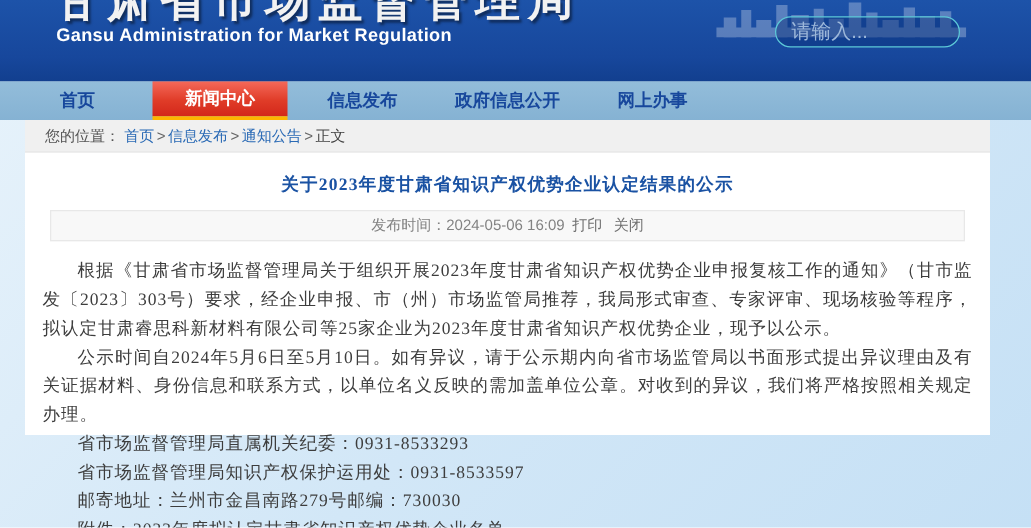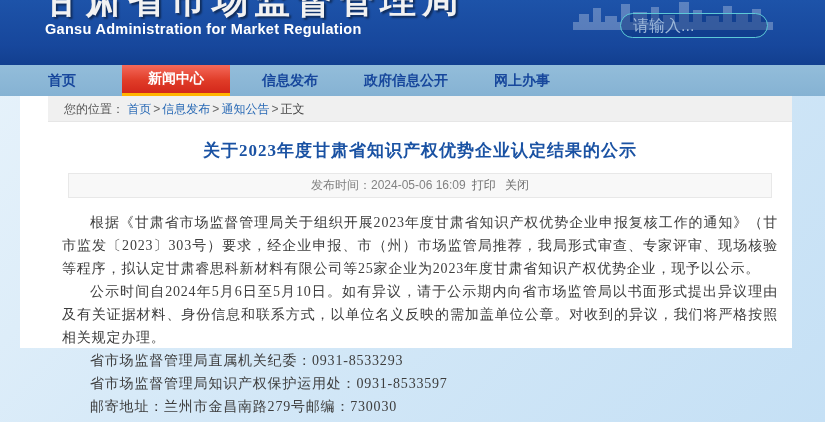--- a/index.html
+++ b/index.html
@@ -46,33 +46,33 @@
     min-width:88px; padding:0 14px; display:flex; align-items:center; justify-content:center;
     font-size:14px; font-weight:bold; color:#17479c; cursor:pointer;
     margin-right:16px; white-space:nowrap;
   }
   .nav-item.active {
     color:#ffffff; min-width:108px;
     background:linear-gradient(180deg,#f4695a 0%,#e03c28 55%,#d3271a 100%);
     border-bottom:3px solid #ffb400;
   }
   
-  .wrapper { margin-left:20px; width:772px; height:252px; background:#ffffff;padding-left:28px; }
+  .wrapper { margin-left:20px; width:772px; height:252px; background:#ffffff; }
   .breadcrumb {
     height:26px; line-height:26px; background:#f0f0f0; border-bottom:1px solid #e6e6e6;
     padding:0 16px; font-size:12px; color:#555;
   }
   .breadcrumb .bc-link { color:#2a6ab5; cursor:pointer; }
   .breadcrumb .bc-current { color:#444; }
   .breadcrumb .bc-sep { color:#666; margin:0 2px; }
   .article { padding:0 14px; }
   .article-title {
     text-align:center; margin:17px 0 11px;
     font-family:"Liberation Serif","DejaVu Serif",serif;
-    font-size:17px; font-weight:bold; color:#1a52a3; letter-spacing:1px;
+    font-size:14px; font-weight:bold; color:#1a52a3; letter-spacing:1px;
   }
   .pub-bar {
     height:25px; margin:0 6px; background:#f8f8f8; border:1px solid #e8e8e8;
     display:flex; align-items:center; justify-content:center;
     padding:0 10px; font-size:12px; color:#828282;
   }
   .pub-actions span { cursor:pointer; margin-left:6px; color:#6f6f6f; }
   .body-text {
     margin-top:13px;
     font-family:"Liberation Serif","DejaVu Serif",serif;

